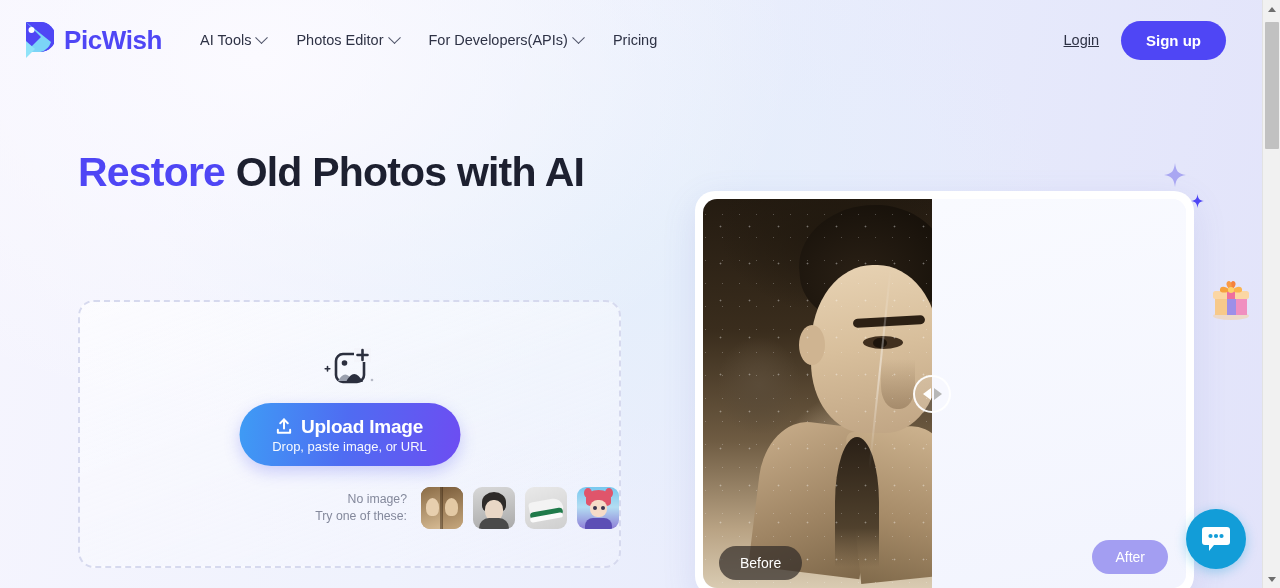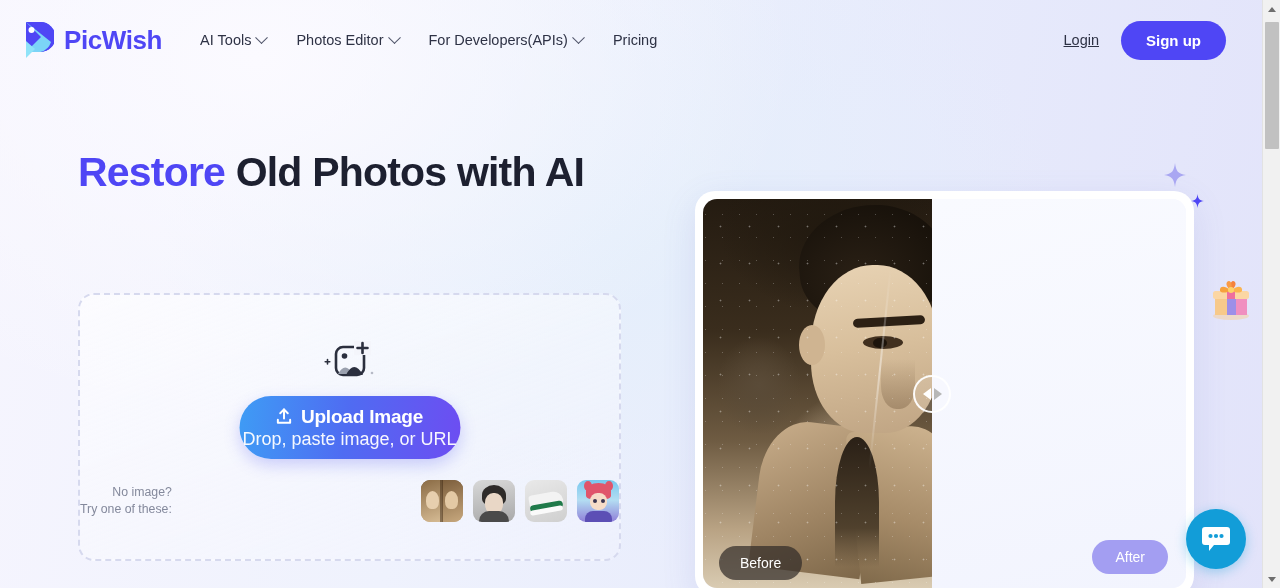--- a/index.html
+++ b/index.html
@@ -116,21 +116,21 @@
     font-size: 15.5px;
     line-height: 1.55;
     color: #6e7389;
     max-width: 530px;
   }
 
   
   #dropzone {
     position: absolute;
     left: 78px;
-    top: 293px;
+    top: 300px;
     width: 543px;
     height: 268px;
     border: 2px dashed #d6d9ee;
     border-radius: 16px;
     background: linear-gradient(160deg, rgba(255,255,255,0.62), rgba(245,246,255,0.30));
     cursor: pointer;
   }
 
   #dz-icon {
     position: absolute;
@@ -157,34 +157,34 @@
     align-items: center;
     justify-content: center;
     gap: 1px;
     box-shadow: 0 6px 16px rgba(79,85,240,0.26);
   }
   #upload-btn .row1 {
     display: flex; align-items: center; gap: 8px;
     font-size: 19px; font-weight: 700; letter-spacing: -0.2px;
   }
   #upload-btn .row2 {
-    font-size: 18px;
+    font-size: 13px;
     opacity: 0.95;
     text-align: center;
   }
   .up-ico { width: 17px; height: 17px; }
 
   #samples {
     position: absolute;
     left: 0; right: 0;
     top: 185px;
     display: flex;
     align-items: center;
-    justify-content: space-between;
-    gap: 20px;
+    justify-content: flex-end;
+    gap: 14px;
   }
   #samples-label {
     font-size: 12.3px;
     color: #84899c;
     line-height: 1.35;
     text-align: right;
     white-space: pre-line;
   }
   .thumbs { display: flex; gap: 10px; }
   .thumb {

